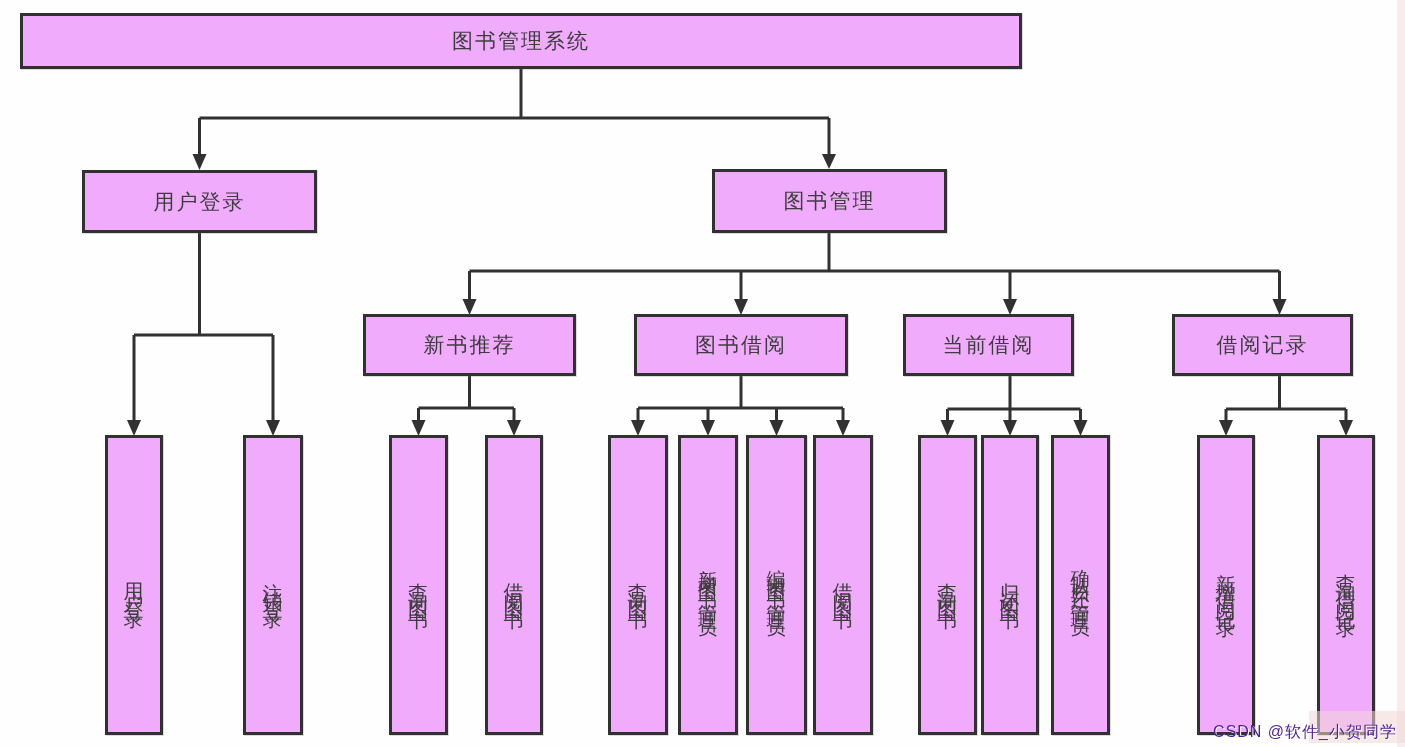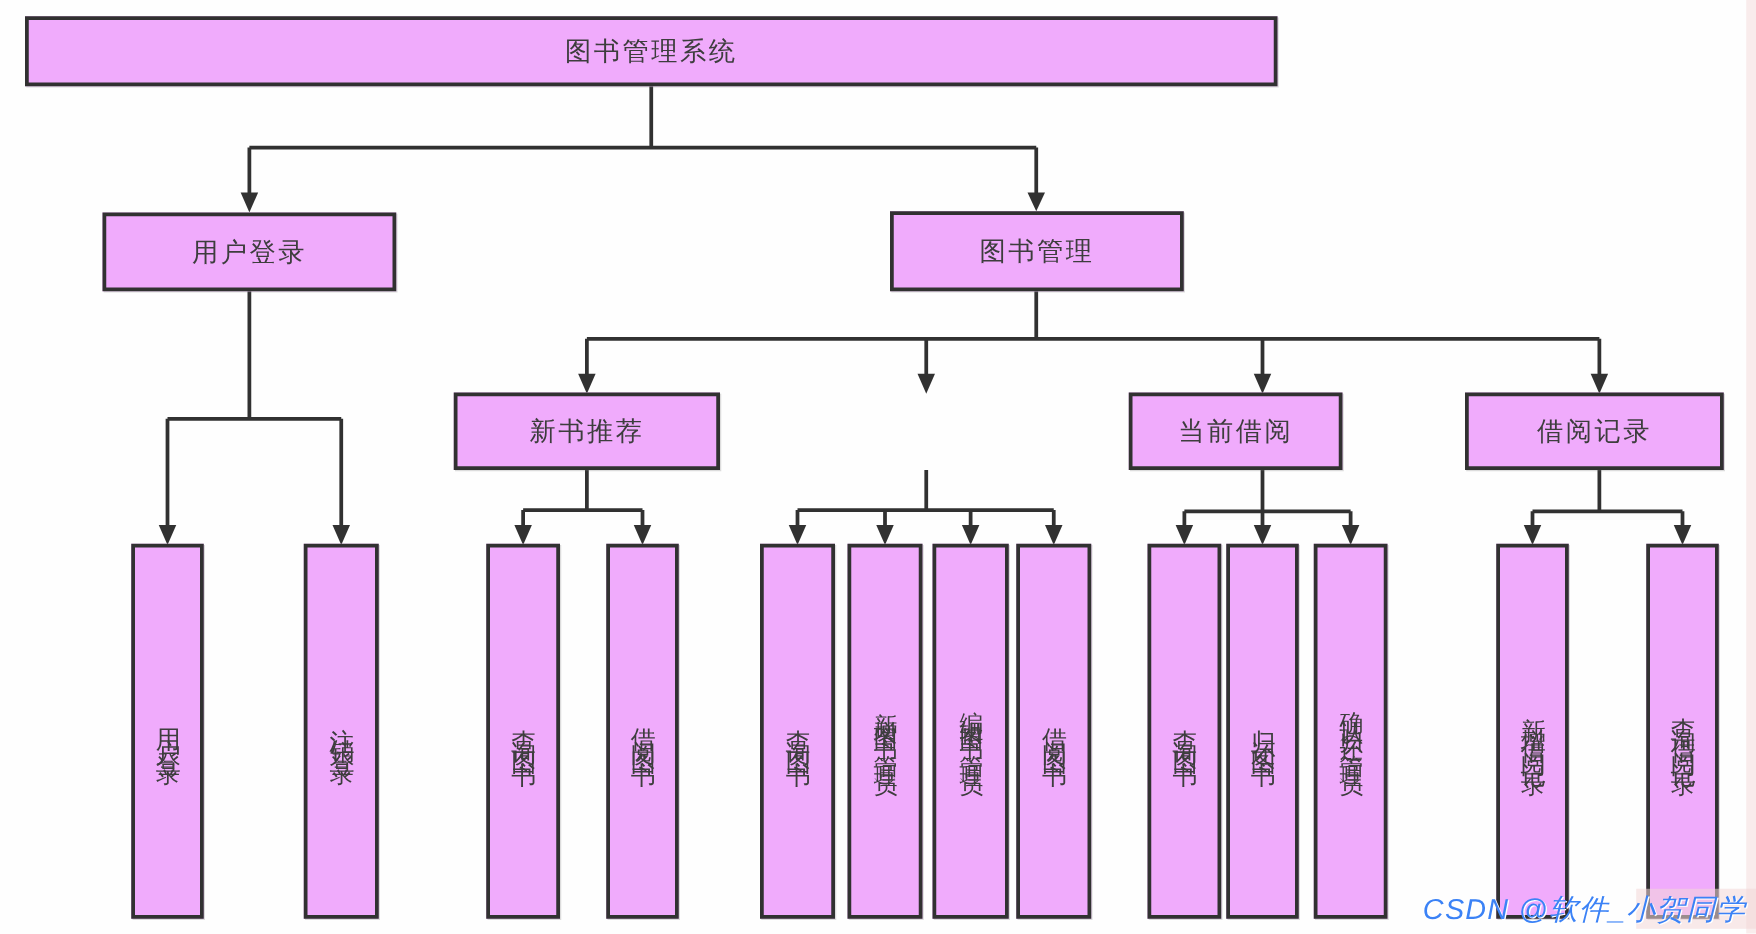--- a/index.html
+++ b/index.html
@@ -36,26 +36,25 @@
   .edge-tint{
     position:absolute;right:0;top:0;width:8px;height:100%;
     background:#f9ecec;
   }
   .wm-tint{
     position:absolute;right:0;bottom:4px;width:96px;height:32px;
     background:rgba(243,215,215,.55);
   }
   .watermark{
     position:absolute;right:8px;bottom:4px;
-    font-size:23px;
-    color:#3b82f6;
+    font-size:16px;
+    color:#4c1d95;
     letter-spacing:1px;
     text-shadow:1px 1px 0 #ffffff;
     white-space:nowrap;
-    font-style:italic;
   }
 </style>
 </head>
 <body>
 
 <div class="stage">
 
   <div class="edge-tint"></div>
 
   <svg class="connectors" viewBox="0 0 1405 747" xmlns="http://www.w3.org/2000/svg">
@@ -129,24 +128,27 @@
   <div class="box h" style="left:82px;top:170px;width:235px;height:63px">
     <span>用户登录</span>
   </div>
   <div class="box h" style="left:712px;top:169px;width:235px;height:64px">
     <span>图书管理</span>
   </div>
 
   <div class="box h" style="left:363px;top:314px;width:213px;height:62px">
     <span>新书推荐</span>
   </div>
+  <div class="box h" style="left:634px;top:314px;width:214px;height:62px">
+    <span>图书借阅</span>
+  </div>
   <div class="box h" style="left:903px;top:314px;width:171px;height:62px">
     <span>当前借阅</span>
   </div>
-  <div class="box h" style="left:1172px;top:314px;width:207px;height:62px">
+  <div class="box h" style="left:1172px;top:314px;width:181px;height:62px">
     <span>借阅记录</span>
   </div>
 
   <div class="box v" style="left:105px;top:435px;width:58px;height:300px">
     <span>用户登录</span>
   </div>
   <div class="box v" style="left:243px;top:435px;width:60px;height:300px">
     <span>注销登录</span>
   </div>
 

